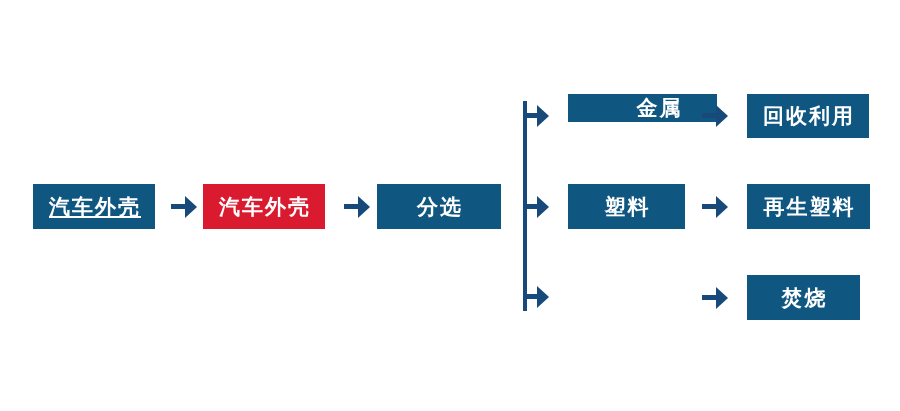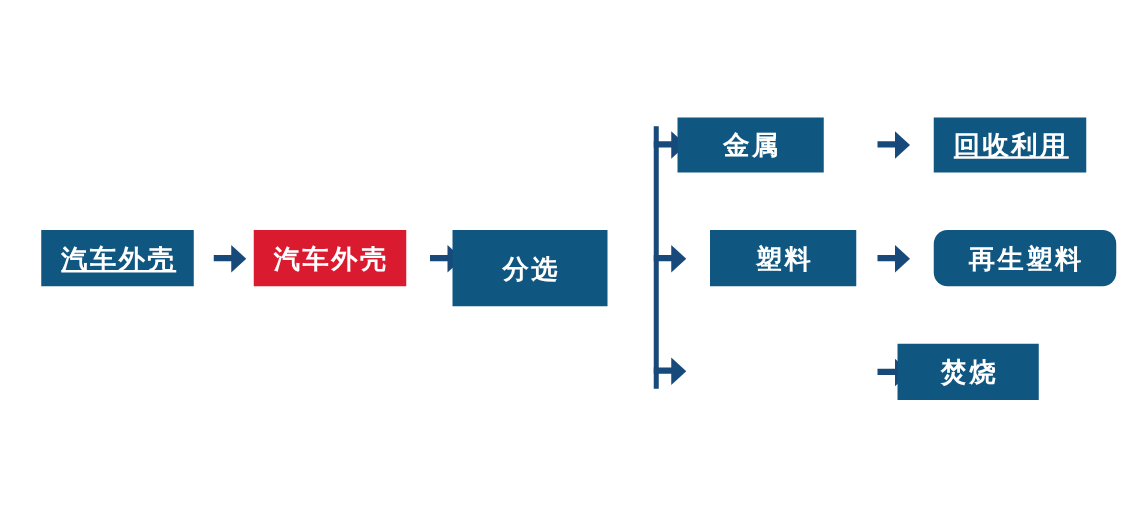--- a/index.html
+++ b/index.html
@@ -71,32 +71,32 @@
 <div class="canvas">
 
   <div class="node blue" style="left:33px; top:184px; width:122px; height:45px;text-decoration:underline;">汽车外壳</div>
 
   <div class="arrow" style="left:171px; top:196px;"></div>
 
   <div class="node red" style="left:203px; top:184px; width:122px; height:45px;">汽车外壳</div>
 
   <div class="arrow" style="left:344px; top:196px;"></div>
 
-  <div class="node blue" style="left:362px; top:184px; width:124px; height:61px;">分选</div>
+  <div class="node blue" style="left:377px; top:184px; width:124px; height:45px;">分选</div>
 
   <div class="vline"></div>
 
   <div class="arrow" style="left:523px; top:105px;"></div>
   <div class="arrow" style="left:523px; top:196px;"></div>
   <div class="arrow" style="left:523px; top:286px;"></div>
 
-  <div class="node blue" style="left:542px; top:94px; width:117px; height:44px;">金属</div>
+  <div class="node blue" style="left:568px; top:94px; width:117px; height:28px;padding-left:32px;">金属</div>
   <div class="arrow" style="left:702px; top:105px;"></div>
-  <div class="node blue" style="left:747px; top:94px; width:122px; height:44px;text-decoration:underline;">回收利用</div>
+  <div class="node blue" style="left:747px; top:94px; width:122px; height:44px;">回收利用</div>
 
   <div class="node blue" style="left:568px; top:184px; width:117px; height:45px;">塑料</div>
   <div class="arrow" style="left:702px; top:196px;"></div>
-  <div class="node blue" style="left:747px; top:184px; width:146px; height:45px;border-radius:11px;">再生塑料</div>
+  <div class="node blue" style="left:747px; top:184px; width:123px; height:45px;">再生塑料</div>
 
   <div class="arrow" style="left:702px; top:287px;"></div>
-  <div class="node blue" style="left:718px; top:275px; width:113px; height:45px;">焚烧</div>
+  <div class="node blue" style="left:747px; top:275px; width:113px; height:45px;">焚烧</div>
 
 </div>
 
 </body></html>

